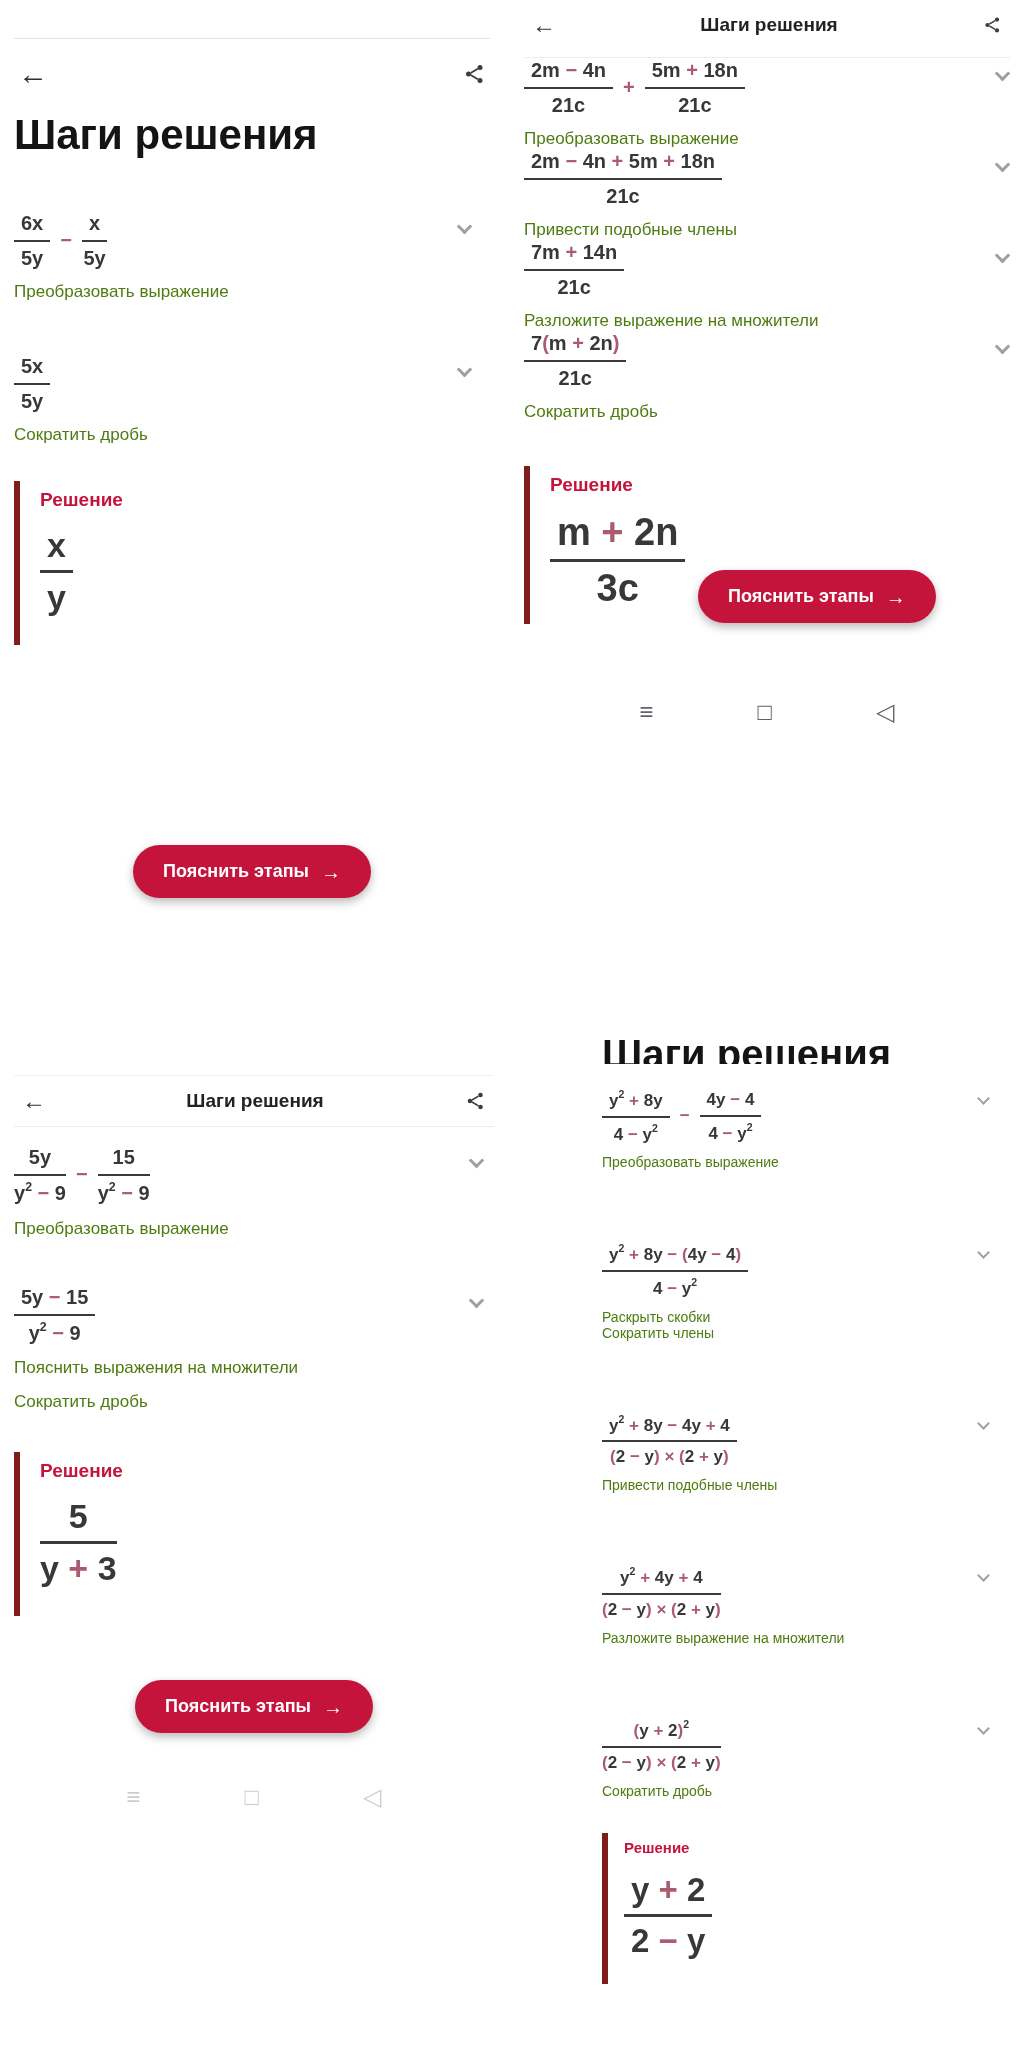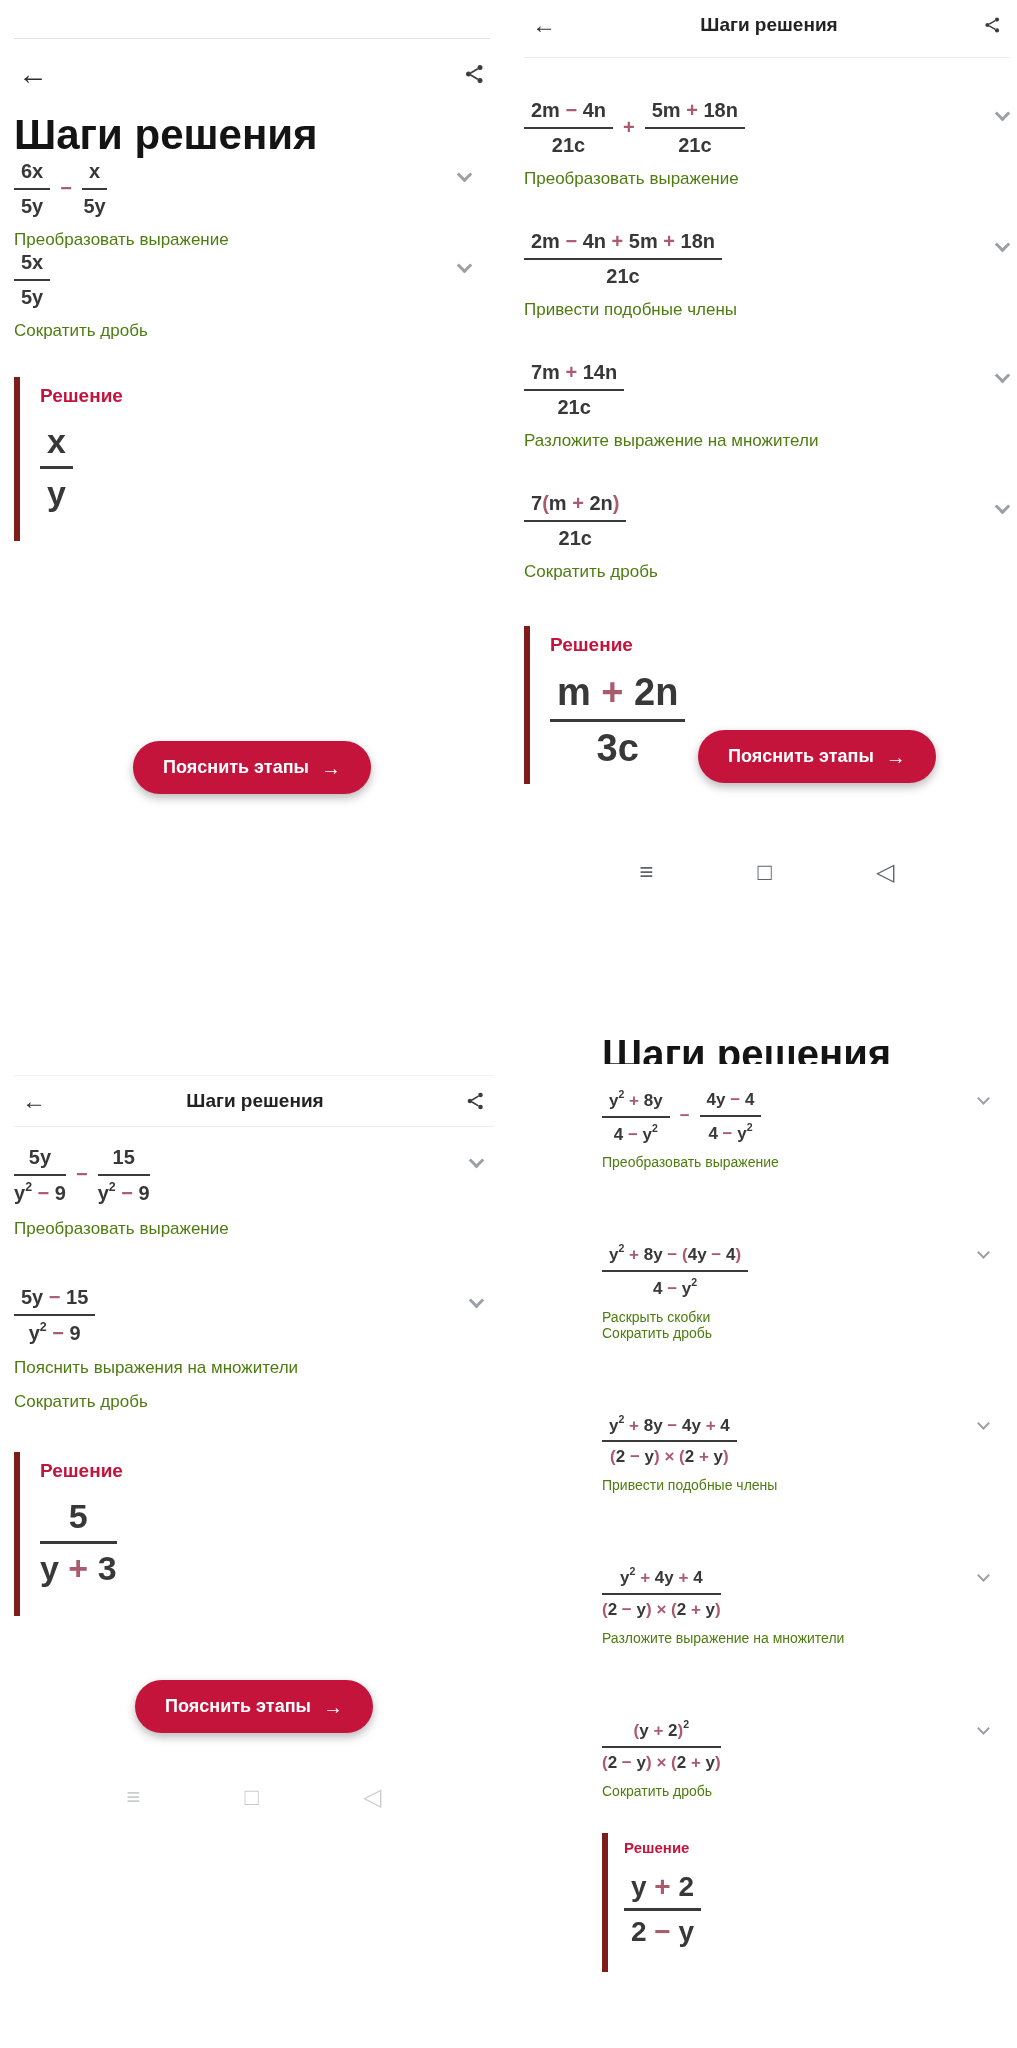--- a/index.html
+++ b/index.html
@@ -51,46 +51,46 @@
        box-shadow:0 4px 10px rgba(0,0,0,.28);cursor:pointer;white-space:nowrap}
   .cta .arrow{font-size:20px;line-height:1}
 
   
   .navbar{display:flex;justify-content:center;gap:104px;color:#5f6368;font-size:24px}
   .navbar span{cursor:pointer}
   .navbar.faint{opacity:.32}
 
   
   .p1 .expr{font-size:20px}        .p1 .caption{font-size:17px;margin-top:12px}
-  .p1 .step{padding-right:20px}
+  .p1 .step{margin-top:52px;padding-right:20px}
   .p1 .solution{margin-top:36px}   .p1 .sol-label{font-size:19px}
   .p1 .sol-expr{font-size:34px}    .p1 .cta-row{margin-top:200px}
 
   .p2 .expr{font-size:20px}        .p2 .caption{font-size:17px;margin-top:12px}
-  .p2 .step{margin-top:40px;padding-right:2px}
+  .p2 .step{padding-right:2px}
   .p2 .solution{margin-top:44px;position:relative;padding-bottom:14px}
   .p2 .sol-label{font-size:19px}   .p2 .sol-expr{font-size:38px}
   .p2 .cta{position:absolute;left:168px;top:104px}
   .p2 .navbar{margin-top:74px}
 
   .p3 .expr{font-size:20px}        .p3 .caption{font-size:17px;margin-top:14px}
   .p3 .step{margin-top:46px;padding-right:12px}
   .p3 .step.first{margin-top:18px}
   .p3 .solution{margin-top:40px}   .p3 .sol-label{font-size:19px}
   .p3 .sol-expr{font-size:34px}    .p3 .cta-row{margin-top:64px}
   .p3 .navbar{margin-top:50px}
 
   .clip-title{height:34px;overflow:hidden}
   .clip-title .big-title{margin-top:0;font-size:40px;line-height:48px}
   .p4 .expr{font-size:17px}        .p4 .caption{font-size:14px;margin-top:10px}
   .p4 .step{margin-top:72px;padding-right:6px}
   .p4 .step.first{margin-top:24px}
   .p4 .chev{width:9px;height:9px;border-width:2px;margin-top:6px}
   .p4 .solution{margin-top:34px;border-left-width:6px;padding:6px 0 24px 16px}
-  .p4 .sol-label{font-size:15px}   .p4 .sol-expr{font-size:28px;}
+  .p4 .sol-label{font-size:15px}   .p4 .sol-expr{font-size:33px;}
 </style>
 </head>
 <body>
 
 <div class="canvas">
 
   <section class="panel p1">
     <div class="toolbar">
       <span class="back">←</span>
       <span class="share">
@@ -341,21 +341,21 @@
     <div class="step">
       <div class="expr">
           <span class="frac">
             <span class="fn">y<sup>2</sup> <span class="mop">+</span> 8y <span class="mop">−</span> <span class="mop">(</span>4y <span class="mop">−</span> 4<span class="mop">)</span></span>
             <span class="fd">4 <span class="mop">−</span> y<sup>2</sup></span>
           </span>
         </div>
       <span class="chev"></span>
     </div>
     <div class="caption">Раскрыть скобки
-Сократить дробь</div>
+Сократить члены</div>
 
     <div class="step">
       <div class="expr">
           <span class="frac">
             <span class="fn">y<sup>2</sup> <span class="mop">+</span> 8y <span class="mop">−</span> 4y <span class="mop">+</span> 4</span>
             <span class="fd"><span class="mop">(</span>2 <span class="mop">−</span> y<span class="mop">)</span> <span class="mop">×</span> <span class="mop">(</span>2 <span class="mop">+</span> y<span class="mop">)</span></span>
           </span>
         </div>
       <span class="chev"></span>
     </div>

